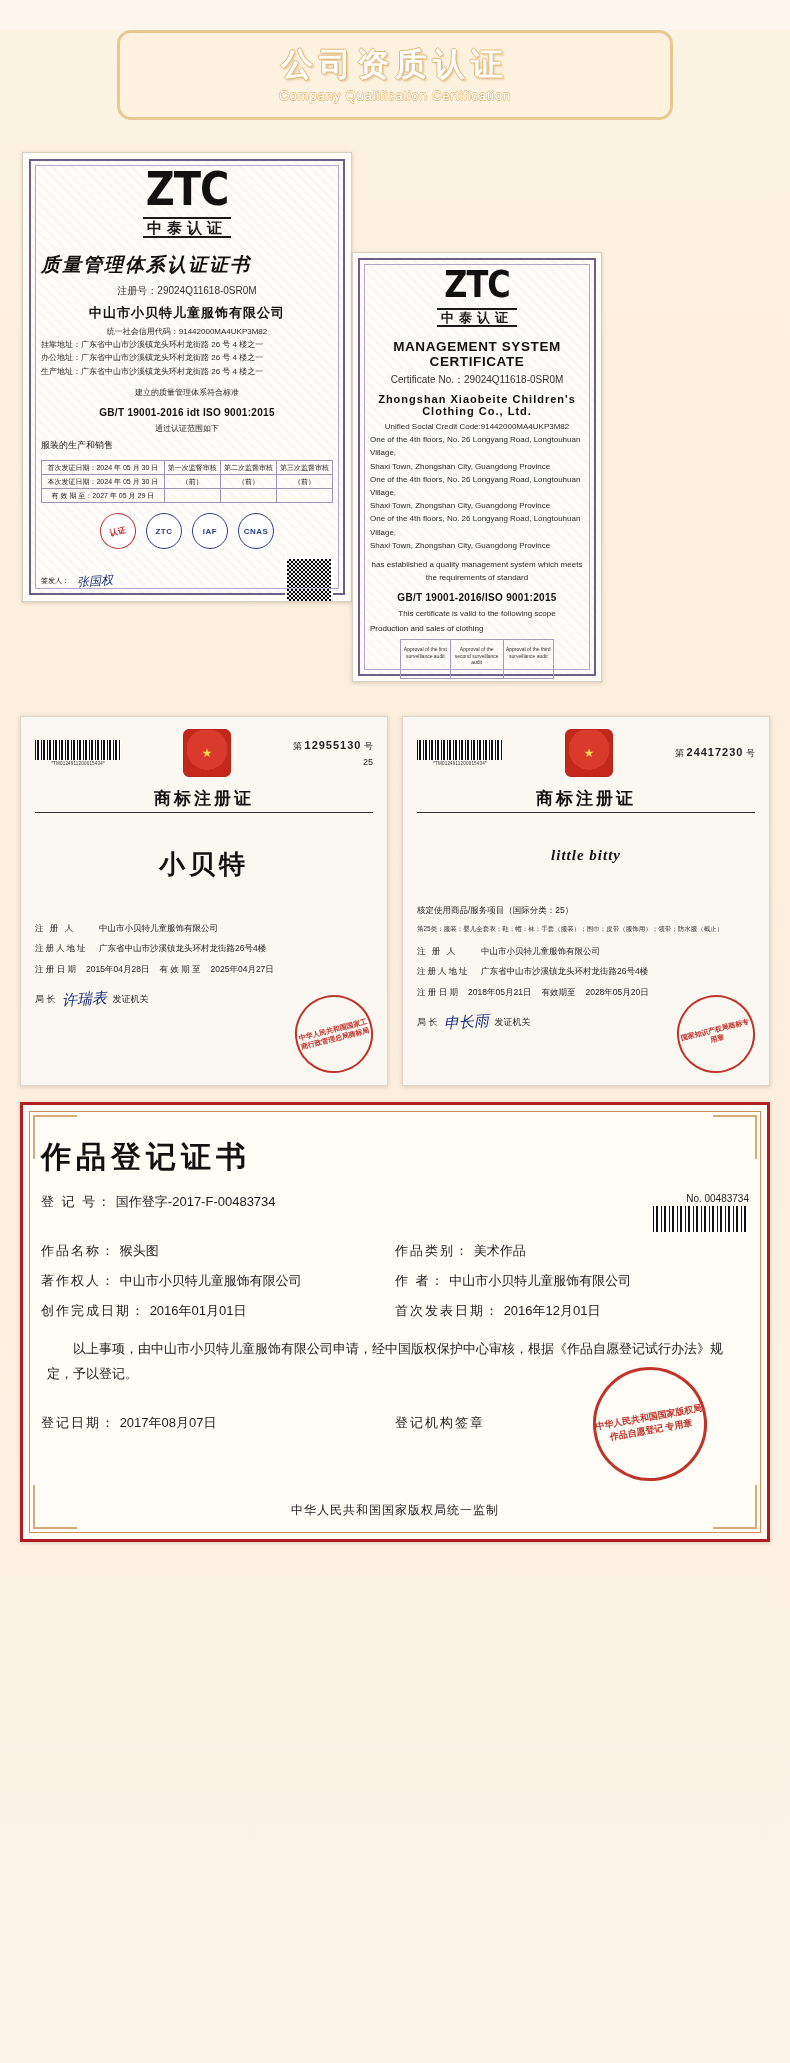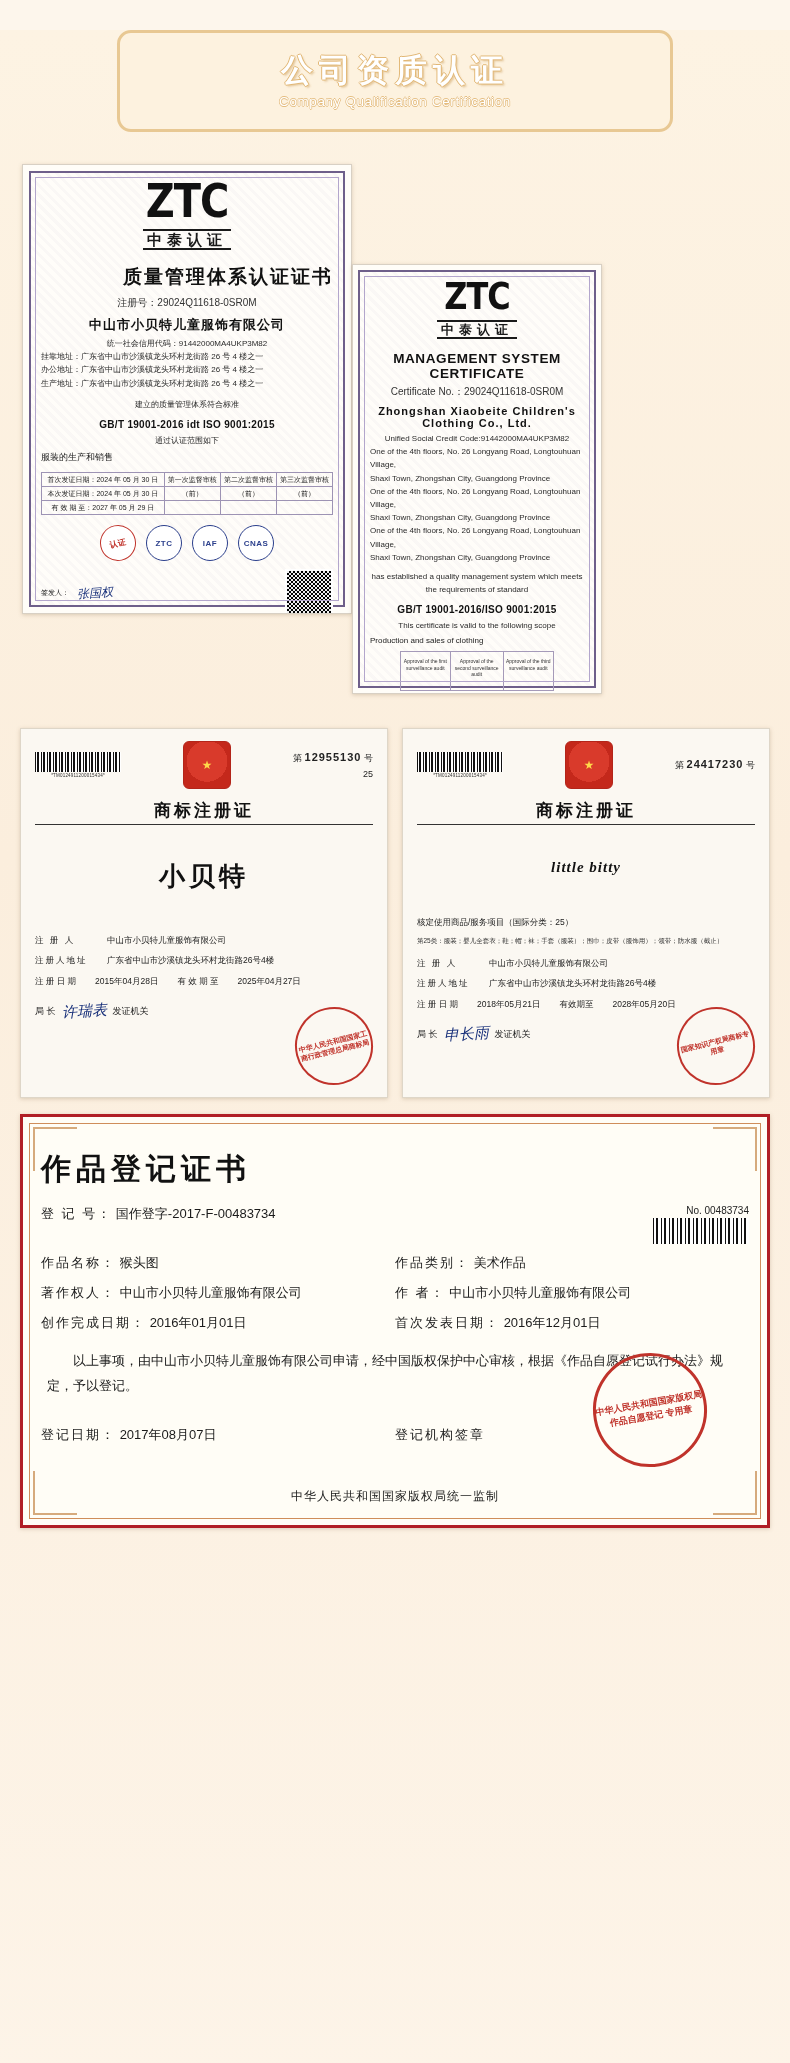--- a/index.html
+++ b/index.html
@@ -15,21 +15,21 @@
     min-height:2063px;
     background:linear-gradient(180deg,#fdf3e3 0%,#fbeedd 40%,#fdf4e8 100%);
     position:relative;
     box-sizing:border-box;
     padding:0 0 40px 0;
   }
   
   .banner{
     margin:30px auto 0 auto;
     width:556px;
-    height:102px;
+    height:90px;
     border:3px solid #e8c893;
     border-radius:14px;
     background:#fdf2df;
     display:flex;
     flex-direction:column;
     align-items:center;
     justify-content:center;
     box-sizing:border-box;
   }
   .banner-cn{
@@ -108,21 +108,21 @@
     letter-spacing:-1px;
     color:#111;
     display:inline-block;
     transform:scaleY(1.15);
   }
   .ztc-cn{
     font-size:15px;letter-spacing:5px;margin-top:8px;font-weight:bold;color:#1a1a1a;
     border-top:2px solid #1a1a1a;border-bottom:2px solid #1a1a1a;display:inline-block;padding:1px 4px;
   }
   .iso-title{
-    text-align:right;font-size:19px;font-weight:bold;letter-spacing:2px;margin:14px 0 6px;color:#111;
+    text-align:left;font-size:19px;font-weight:bold;letter-spacing:2px;margin:14px 0 6px;color:#111;font-style:italic;
   }
   .iso-title-sm{
     text-align:center;font-size:13.5px;font-weight:bold;letter-spacing:.6px;margin:12px 0 4px;color:#111;
   }
   .iso-line{ font-size:8px; color:#2a2a2a; line-height:1.65; }
   .iso-line.center{ text-align:center; }
   .iso-company{
     text-align:center;font-size:13px;font-weight:bold;margin:6px 0 3px;letter-spacing:1px;color:#111;
   }
   .iso-certno{ text-align:center;font-size:10px;color:#333;margin-bottom:2px; }
@@ -180,24 +180,24 @@
   .tm-no b{ font-size:11px;letter-spacing:1px; }
   .tm-title{
     text-align:center;font-size:17px;font-weight:bold;letter-spacing:3px;margin:10px 0 2px;color:#111;
   }
   .tm-rule{ border-bottom:1.5px solid #333;width:100%;margin-bottom:10px; }
   .tm-mark{
     text-align:center;font-size:26px;font-weight:bold;letter-spacing:4px;margin:34px 0 40px;color:#111;
     font-family:"Liberation Serif", serif;
   }
   .tm-mark.en{ font-size:15px;font-style:italic;letter-spacing:1px;font-family:"Liberation Serif", serif; }
-  .tm-field{ font-size:8.5px;color:#222;display:flex;gap:16px;margin:7px 0;line-height:1.5; }
+  .tm-field{ font-size:8.5px;color:#222;display:flex;gap:8px;margin:7px 0;line-height:1.5; }
   .tm-label{ width:56px;flex:none;letter-spacing:2px; }
   .tm-value{ flex:1;border-bottom:0px solid transparent; }
-  .tm-dates{ display:flex;gap:19px;font-size:8.5px;margin-top:9px;color:#222;align-items:flex-end; }
+  .tm-dates{ display:flex;gap:10px;font-size:8.5px;margin-top:9px;color:#222;align-items:flex-end; }
   .tm-foot{ display:flex;align-items:center;gap:6px;margin-top:14px;font-size:9px;color:#222; }
   .tm-stamp{
     position:absolute;right:14px;bottom:12px;width:74px;height:74px;border-radius:50%;
     border:2px solid #c0332b;color:#c0332b;font-size:7px;font-weight:bold;
     display:flex;align-items:center;justify-content:center;text-align:center;line-height:1.3;
     transform:rotate(-14deg);
   }
   .tm-class{ font-size:8.5px;color:#222;margin:6px 0;line-height:1.6; }
   .tm-goods{ font-size:6.5px;color:#333;line-height:1.5; }
   
@@ -220,21 +220,21 @@
     background:repeating-linear-gradient(90deg,#111 0 1.5px,#fff 1.5px 3px,#111 3px 5px,#fff 5px 8px);
   }
   .cr-no{ font-size:10px;color:#222;text-align:right;line-height:1.4; }
   .cr-para{ font-size:13px;line-height:1.9;color:#1b1b1b;margin:16px 6px 6px;text-indent:2em; }
   .cr-stamp{
     position:absolute;right:60px;bottom:58px;width:108px;height:108px;border-radius:50%;
     border:3px solid #c0332b;color:#c0332b;font-size:9px;font-weight:bold;
     display:flex;align-items:center;justify-content:center;text-align:center;line-height:1.5;
     transform:rotate(-10deg);
   }
-  .cr-foot{ text-align:center;font-size:12px;color:#1b1b1b;margin-top:42px;letter-spacing:1px; }
+  .cr-foot{ text-align:center;font-size:12px;color:#1b1b1b;margin-top:68px;letter-spacing:1px; }
   .corner{
     position:absolute;width:42px;height:42px;border:2px solid #c98f54;opacity:.75;
   }
   .corner.tl{left:10px;top:10px;border-right:none;border-bottom:none;}
   .corner.tr{right:10px;top:10px;border-left:none;border-bottom:none;}
   .corner.bl{left:10px;bottom:10px;border-right:none;border-top:none;}
   .corner.br{right:10px;bottom:10px;border-left:none;border-top:none;}
 </style>
 </head>
 <body>

